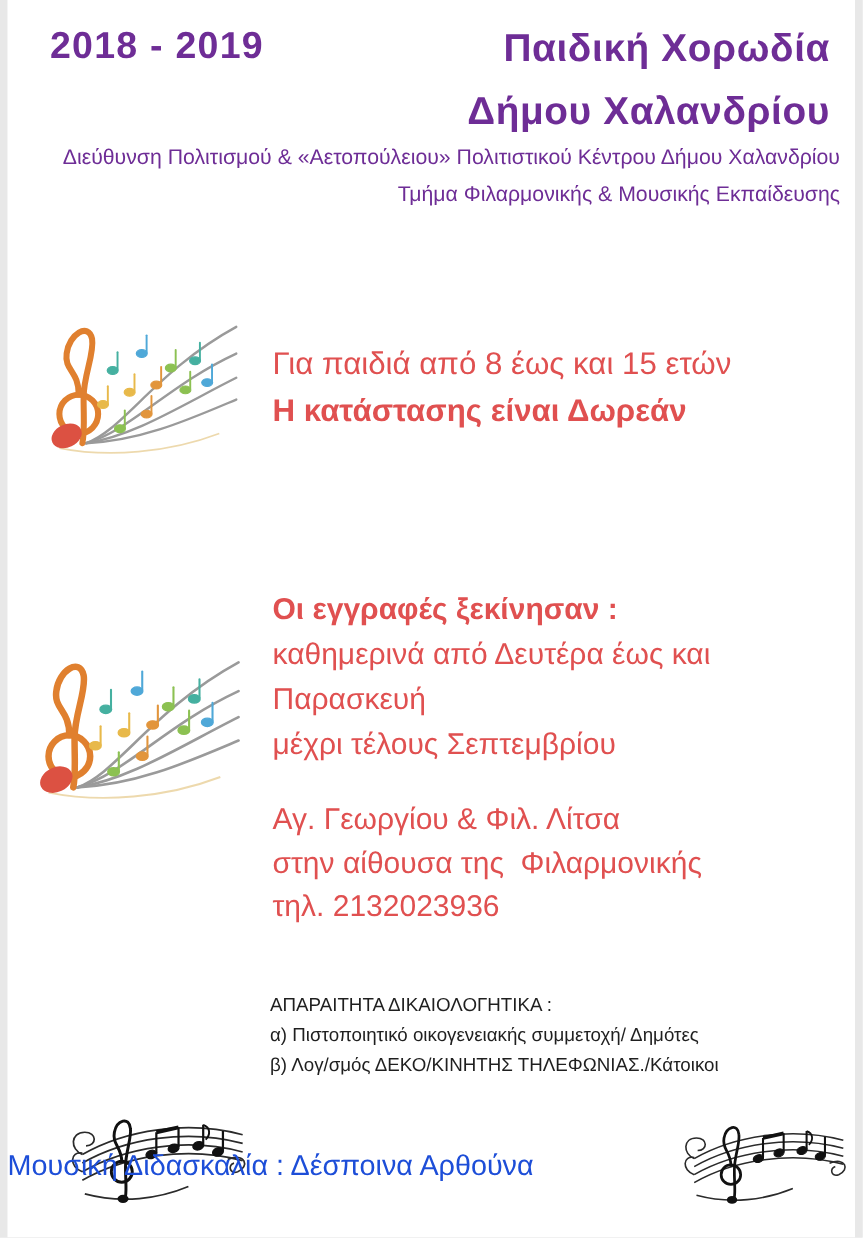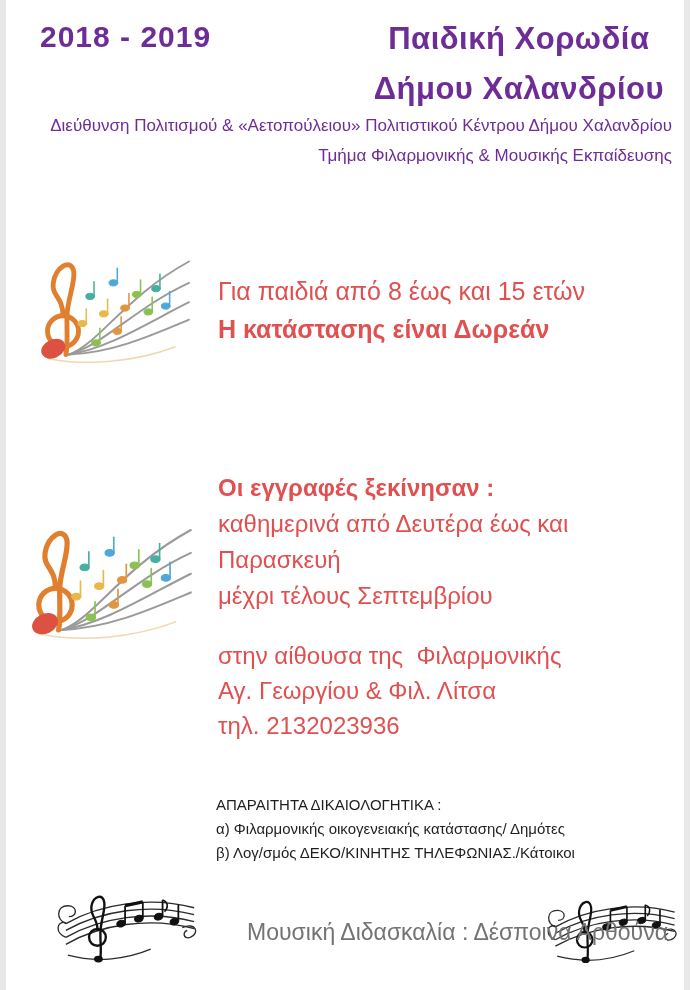--- a/index.html
+++ b/index.html
@@ -11,21 +11,21 @@
     font-family:"Liberation Sans","DejaVu Sans",sans-serif;
     overflow:hidden;
   }
   .t{white-space:pre-wrap;}
   
   .season{
     position:absolute;left:34px;top:20px;
     font-size:30px;font-weight:bold;color:#6E2D96;letter-spacing:1px;
   }
   .title-block{
-    position:absolute;right:20px;top:14px;text-align:center;color:#6E2D96;
+    position:absolute;right:20px;top:14px;text-align:right;color:#6E2D96;
   }
   .title-line{font-size:31px;font-weight:bold;line-height:50px;letter-spacing:.5px;}
   .subtitle-block{
     position:absolute;right:12px;top:111px;text-align:right;color:#6E2D96;
   }
   .subtitle-line{font-size:17px;font-weight:normal;line-height:30px;}
   
   .red-block{position:absolute;left:212px;color:#E05050;}
   .eligibility{top:272px;}
   .eligibility .line{font-size:25px;line-height:38px;}
@@ -33,22 +33,22 @@
   .registration .line{font-size:24px;line-height:36px;}
   .location{top:638px;}
   .location .line{font-size:24px;line-height:35px;}
   .bold{font-weight:bold;}
   
   .documents{position:absolute;left:210px;top:793px;color:#1f1f1f;}
   .documents .doc-heading{font-size:15px;font-weight:normal;line-height:24px;}
   .documents .doc-item{font-size:15px;line-height:24px;}
   
   .teacher{
-    position:absolute;left:0;right:16px;top:919px;text-align:right;
-    color:#737373;font-size:23px;
+    position:absolute;left:0;right:16px;top:919px;text-align:left;
+    color:#1d4ed8;font-size:23px;
   }
   
   .art{position:absolute;}
   .art-notes-1{left:22px;top:246px;width:165px;height:126px;}
   .art-notes-2{left:12px;top:513px;width:177px;height:136px;}
   .art-staff-left{left:50px;top:886px;width:148px;height:84px;}
   .art-staff-right{left:540px;top:892px;width:138px;height:78px;}
 </style>
 </head>
 <body>
@@ -142,28 +142,28 @@
     <div class="line bold t">Οι εγγραφές ξεκίνησαν :</div>
     <div class="line t">καθημερινά από Δευτέρα έως και Παρασκευή</div>
     <div class="line t">μέχρι τέλους Σεπτεμβρίου</div>
   </div>
 
   <svg class="art art-notes-2" viewBox="0 0 170 130" aria-hidden="true">
     <use href="#notes-art"></use>
   </svg>
 
   <div class="red-block location">
+    <div class="line t">Αγ. Γεωργίου &amp; Φιλ. Λίτσα</div>
     <div class="line t">στην αίθουσα της  Φιλαρμονικής</div>
-    <div class="line t">Αγ. Γεωργίου &amp; Φιλ. Λίτσα</div>
     <div class="line t">τηλ. 2132023936</div>
   </div>
 
   <div class="documents">
     <div class="doc-heading t">ΑΠΑΡΑΙΤΗΤΑ ΔΙΚΑΙΟΛΟΓΗΤΙΚΑ :</div>
-    <div class="doc-item t">α) Φιλαρμονικής οικογενειακής κατάστασης/ Δημότες</div>
+    <div class="doc-item t">α) Πιστοποιητικό οικογενειακής συμμετοχή/ Δημότες</div>
     <div class="doc-item t">β) Λογ/σμός ΔΕΚΟ/ΚΙΝΗΤΗΣ ΤΗΛΕΦΩΝΙΑΣ./Κάτοικοι</div>
   </div>
 
   <svg class="art art-staff-left" viewBox="0 0 150 85" aria-hidden="true">
     <g id="staff-art">
 
       <g stroke="#2b2b2b" stroke-width="1.4" fill="none">
         <path d="M10,38 C45,18 95,10 140,22"></path>
         <path d="M10,45 C45,25 95,17 140,29"></path>
         <path d="M10,52 C45,32 95,24 140,36"></path>

